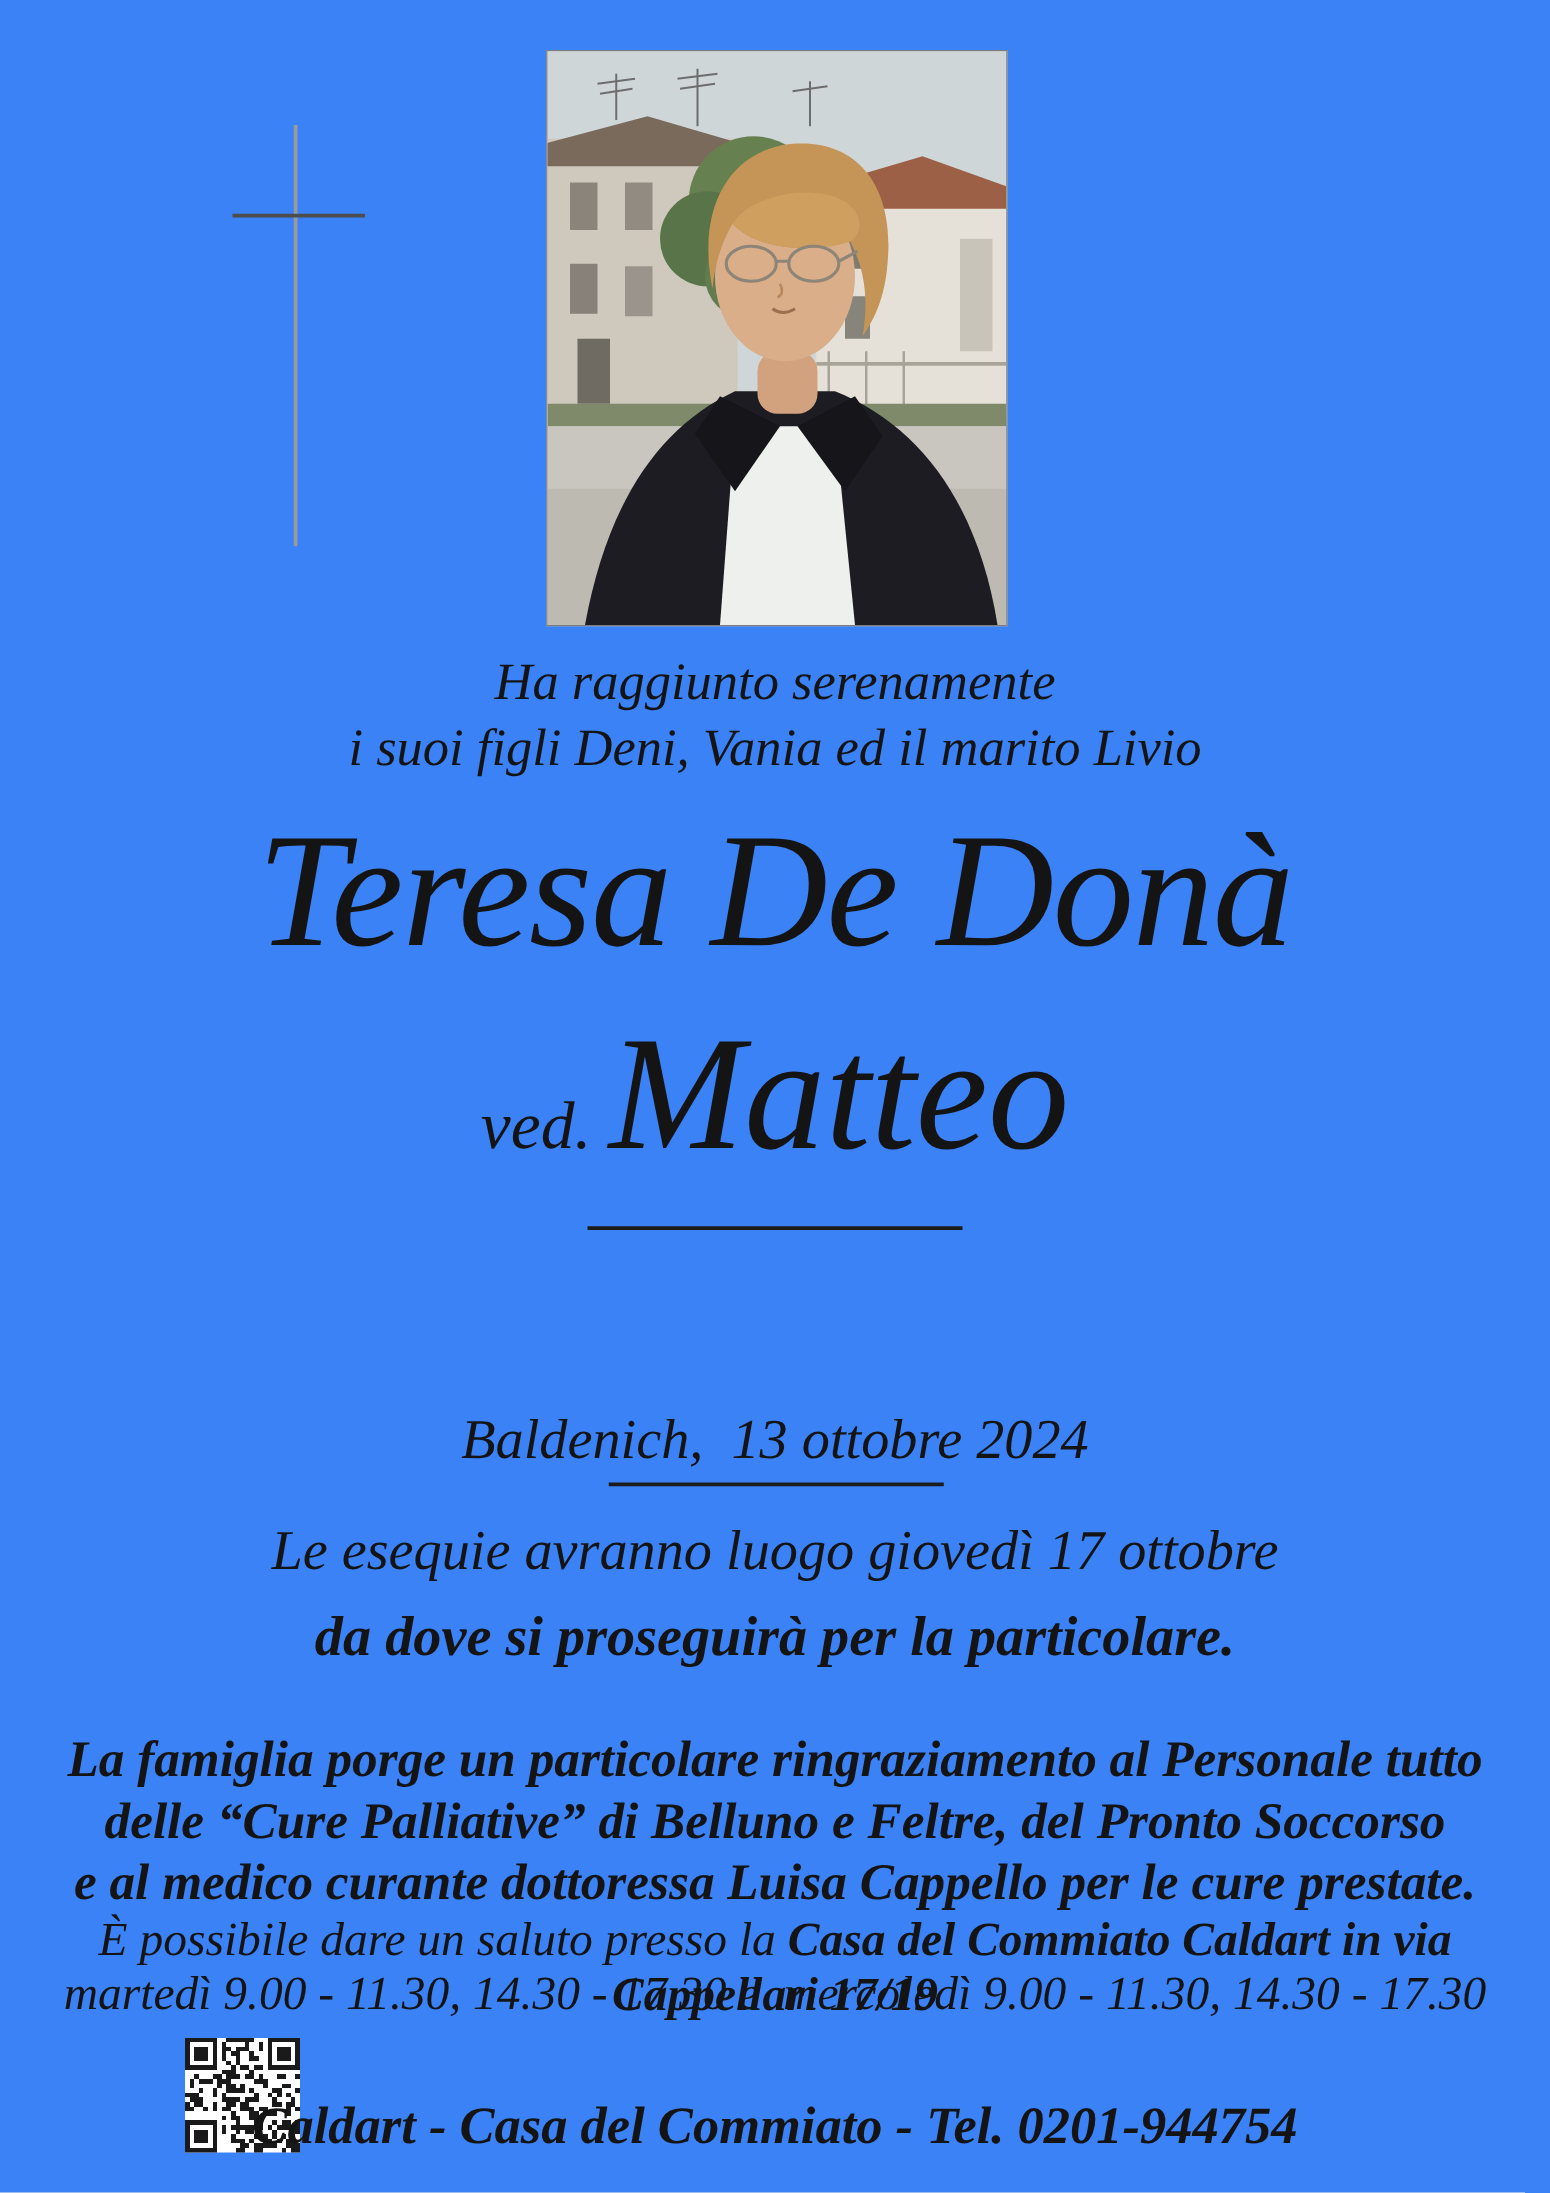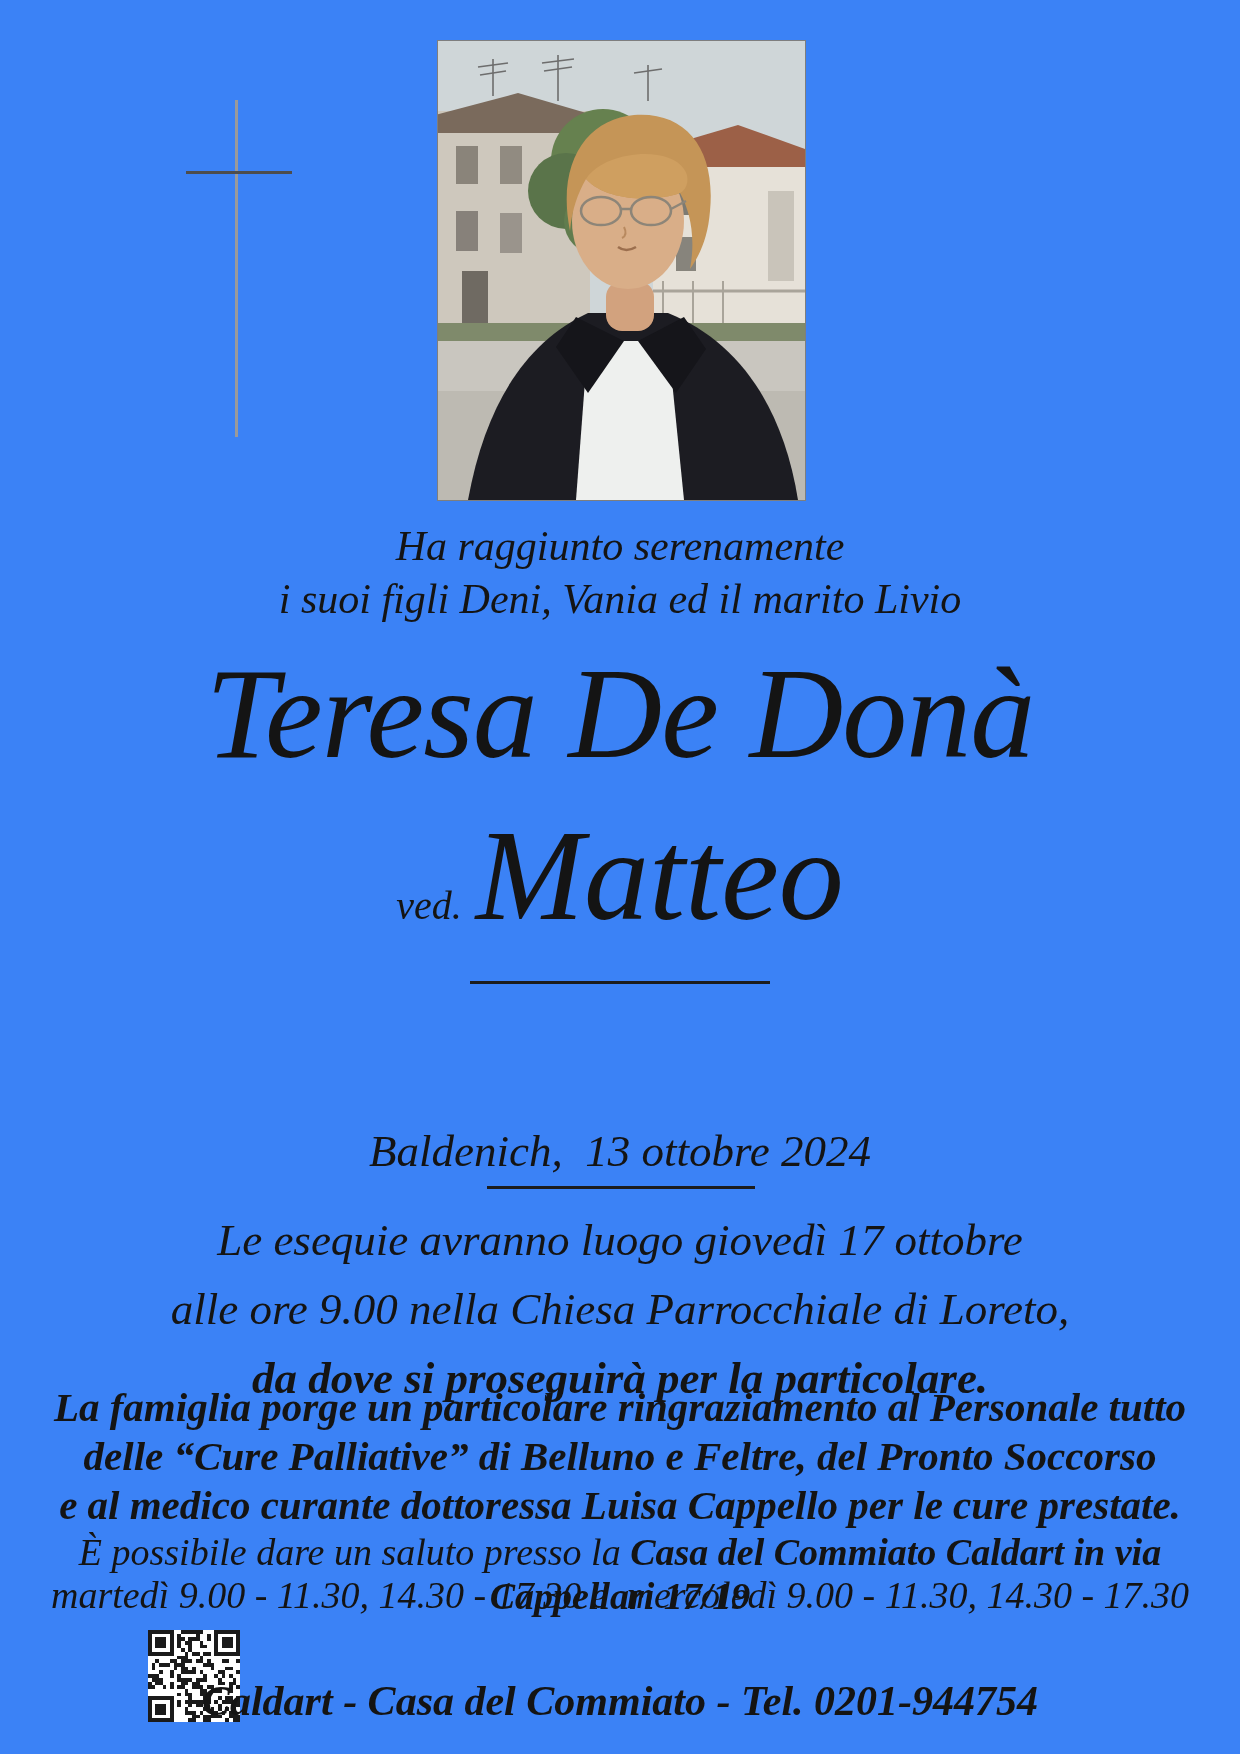--- a/index.html
+++ b/index.html
@@ -26,21 +26,21 @@
   .photo{
     position:absolute;left:437px;top:40px;width:367px;height:459px;
     border:1px solid #7e7e7e;background:#cdd3d6;
   }
   .photo svg{display:block;width:100%;height:100%;}
 
   
   .intro{top:520px;font-size:42px;line-height:53px;}
   .title{top:638px;font-size:130px;line-height:150px;letter-spacing:-1px;}
   .vedline{top:800px;font-size:130px;line-height:150px;}
-  .vedline .ved{font-size:40px;margin-right:14px;}
+  .vedline .ved{font-size:54px;margin-right:14px;}
   .divider{position:absolute;height:3px;background:#1c1c1c;}
   .div1{left:470px;top:981px;width:300px;}
   .div2{left:487px;top:1186px;width:268px;}
   .announce{top:993px;font-size:45px;line-height:64px;}
   .dateline{top:1126px;font-size:45px;line-height:50px;white-space:pre-wrap;}
   .funeral{top:1206px;font-size:45px;line-height:69px;}
   .thanks{top:1383px;font-size:41px;line-height:49px;font-weight:bold;}
   .visit{top:1530px;font-size:38px;line-height:44px;}
   .hours{top:1573px;font-size:38px;line-height:44px;white-space:pre-wrap;}
   .footer{top:1676px;font-size:42px;line-height:50px;font-weight:bold;}
@@ -151,21 +151,20 @@
 
   <div class="divider div1"></div>
 
 
   <div class="abs ctr it dateline">Baldenich,  13 ottobre 2024</div>
 
   <div class="divider div2"></div>
 
   <div class="abs ctr it funeral">
     <div>Le esequie avranno luogo giovedì 17 ottobre</div>
-    <div>alle ore 9.00 nella Chiesa Parrocchiale di Loreto,</div>
     <div class="b">da dove si proseguirà per la particolare.</div>
   </div>
 
   <div class="abs ctr it thanks">
     <div>La famiglia porge un particolare ringraziamento al Personale tutto</div>
     <div>delle “Cure Palliative” di Belluno e Feltre, del Pronto Soccorso</div>
     <div>e al medico curante dottoressa Luisa Cappello per le cure prestate.</div>
   </div>
 
   <div class="abs ctr it visit">

